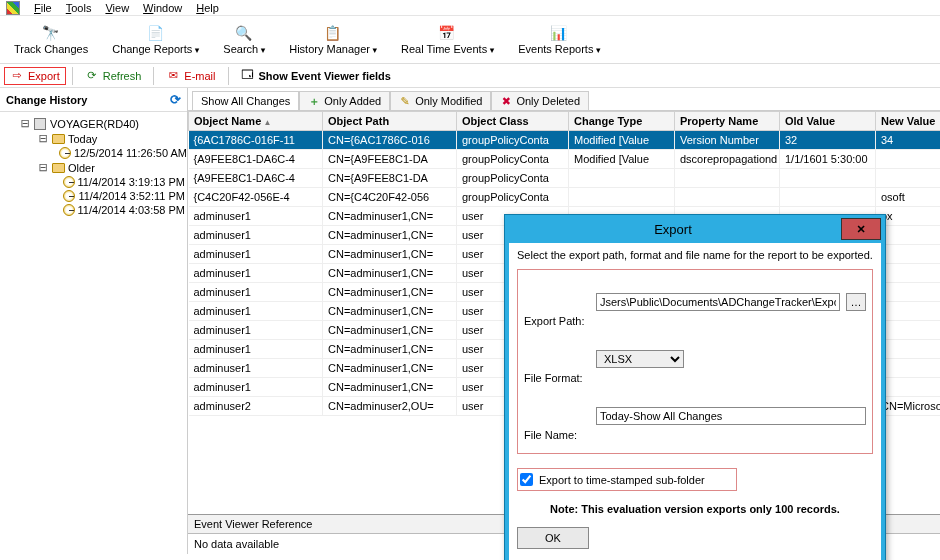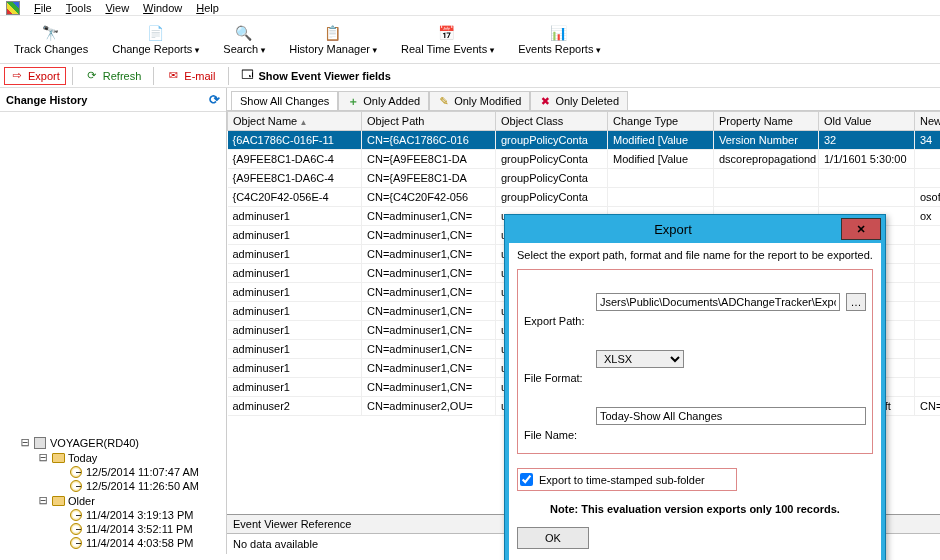--- a/index.html
+++ b/index.html
@@ -25,21 +25,21 @@
   .tb2btn.export-sel { border:1px solid #e33; color:#c00; padding:1px 5px;}
   .tb2btn.refresh { color:#177517;}
   .tb2btn.email { color:#c00;}
   .tb2btn.show-fields { font-weight:bold;}
   .tb2divider { width:1px; height:18px; background:#ccc;}
 
   
   .main { display:flex; height: calc(560px - 22px - 48px - 24px); }
 
   
-  .leftpanel { width: 227px; border-right:1px solid #ccc; display:flex; flex-direction:column;justify-content:space-between;}
+  .leftpanel { width: 188px; border-right:1px solid #ccc; display:flex; flex-direction:column;}
   .lp-header { display:flex; justify-content:space-between; align-items:center; padding:4px 6px; font-weight:bold; border-bottom:1px solid #ddd;}
   .lp-header .rfico { color:#1170c8; font-size:13px; cursor:pointer;}
   .tree { padding:4px 2px 4px 8px; overflow:auto;}
   .treenode { display:flex; align-items:center; gap:3px; padding:1px 0; white-space:nowrap;}
   .treenode .tw { width:10px; text-align:center; color:#555;}
   .treenode .fico { width:14px; display:inline-flex; justify-content:center;}
   .indent1 { padding-left: 12px;}
   .indent2 { padding-left: 30px;}
   .indent3 { padding-left: 48px;}
   .clock { display:inline-block; width:12px; height:12px; border-radius:50%; border:1px solid #b58a00; background:radial-gradient(circle,#fff 40%, #f7e08f 70%); position:relative;}
@@ -55,21 +55,21 @@
   .tab { display:flex; align-items:center; gap:4px; padding:3px 8px; border:1px solid #ccc; border-bottom:none; background:#f4f4f4; cursor:default;}
   .tab.active { background:#fff; font-weight:normal;}
   .tab .ti { width:12px; height:12px; display:inline-flex; align-items:center; justify-content:center;}
   .plus { color:#3a9a3a; font-weight:bold;}
   .pencil { color:#b58a00;}
   .xmark { color:#c03;}
 
   
   .tablewrap { flex:1; overflow:auto;}
   table { border-collapse:collapse; width:100%; table-layout:fixed;}
-  th { text-align:left; font-weight:normal; background:#f4f4f4; border:1px solid #d0d0d0; padding:3px 5px; white-space:nowrap; overflow:hidden;}
+  th { text-align:left; font-weight:bold; background:#f4f4f4; border:1px solid #d0d0d0; padding:3px 5px; white-space:nowrap; overflow:hidden;}
   th.sort::after { content:" ▲"; font-size:8px; color:#777;}
   td { border-bottom:1px solid #eee; border-right:1px solid #eee; padding:3px 5px; white-space:nowrap; overflow:hidden; text-overflow:clip; }
   tr.sel td { background:#0369a1; color:#fff; }
   .col-on{width:134px}.col-op{width:134px}.col-oc{width:112px}.col-ct{width:106px}.col-pn{width:105px}.col-ov{width:96px}.col-nv{width:100px}
 
   
   .evref { border-top:1px solid #999; background:#eee; }
   .evref-h { padding:3px 6px; border-bottom:1px solid #bbb; background:#f2f2f2;}
   .evref-b { padding:4px 6px; background:#fff; height:20px; }
 
@@ -167,27 +167,20 @@
         <span>VOYAGER(RD40)</span>
       </div>
       <div class="treenode indent2">
         <span class="tw">⊟</span>
         <span class="fico">
             <span class="folder"></span>
           </span>
         <span>Today</span>
       </div>
       <div id="today-items">
-          <div class="treenode indent3">
-            <span class="tw"></span>
-            <span class="fico">
-              <span class="clock"></span>
-            </span>
-            <span>12/5/2014 11:07:47 AM</span>
-          </div>
           <div class="treenode indent3">
             <span class="tw"></span>
             <span class="fico">
               <span class="clock"></span>
             </span>
             <span>12/5/2014 11:26:50 AM</span>
           </div>
         </div>
       <div class="treenode indent2">
         <span class="tw">⊟</span>

